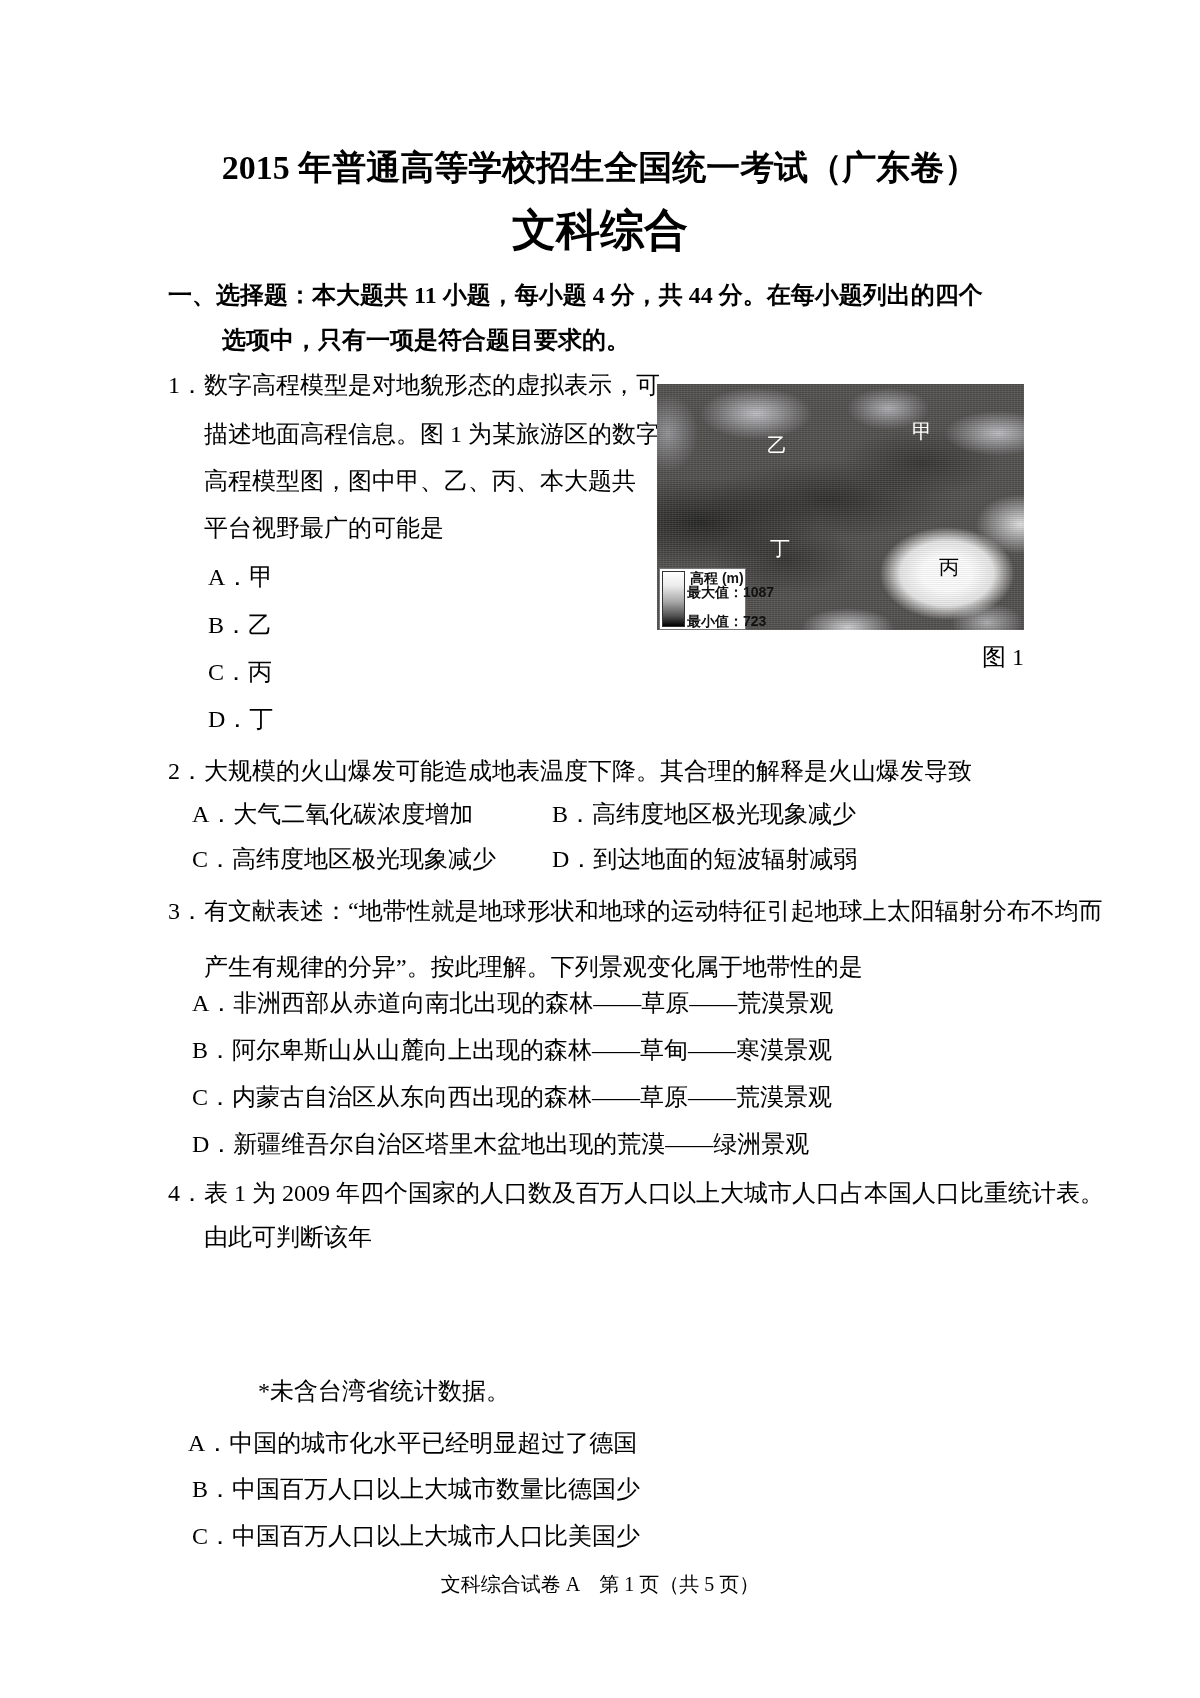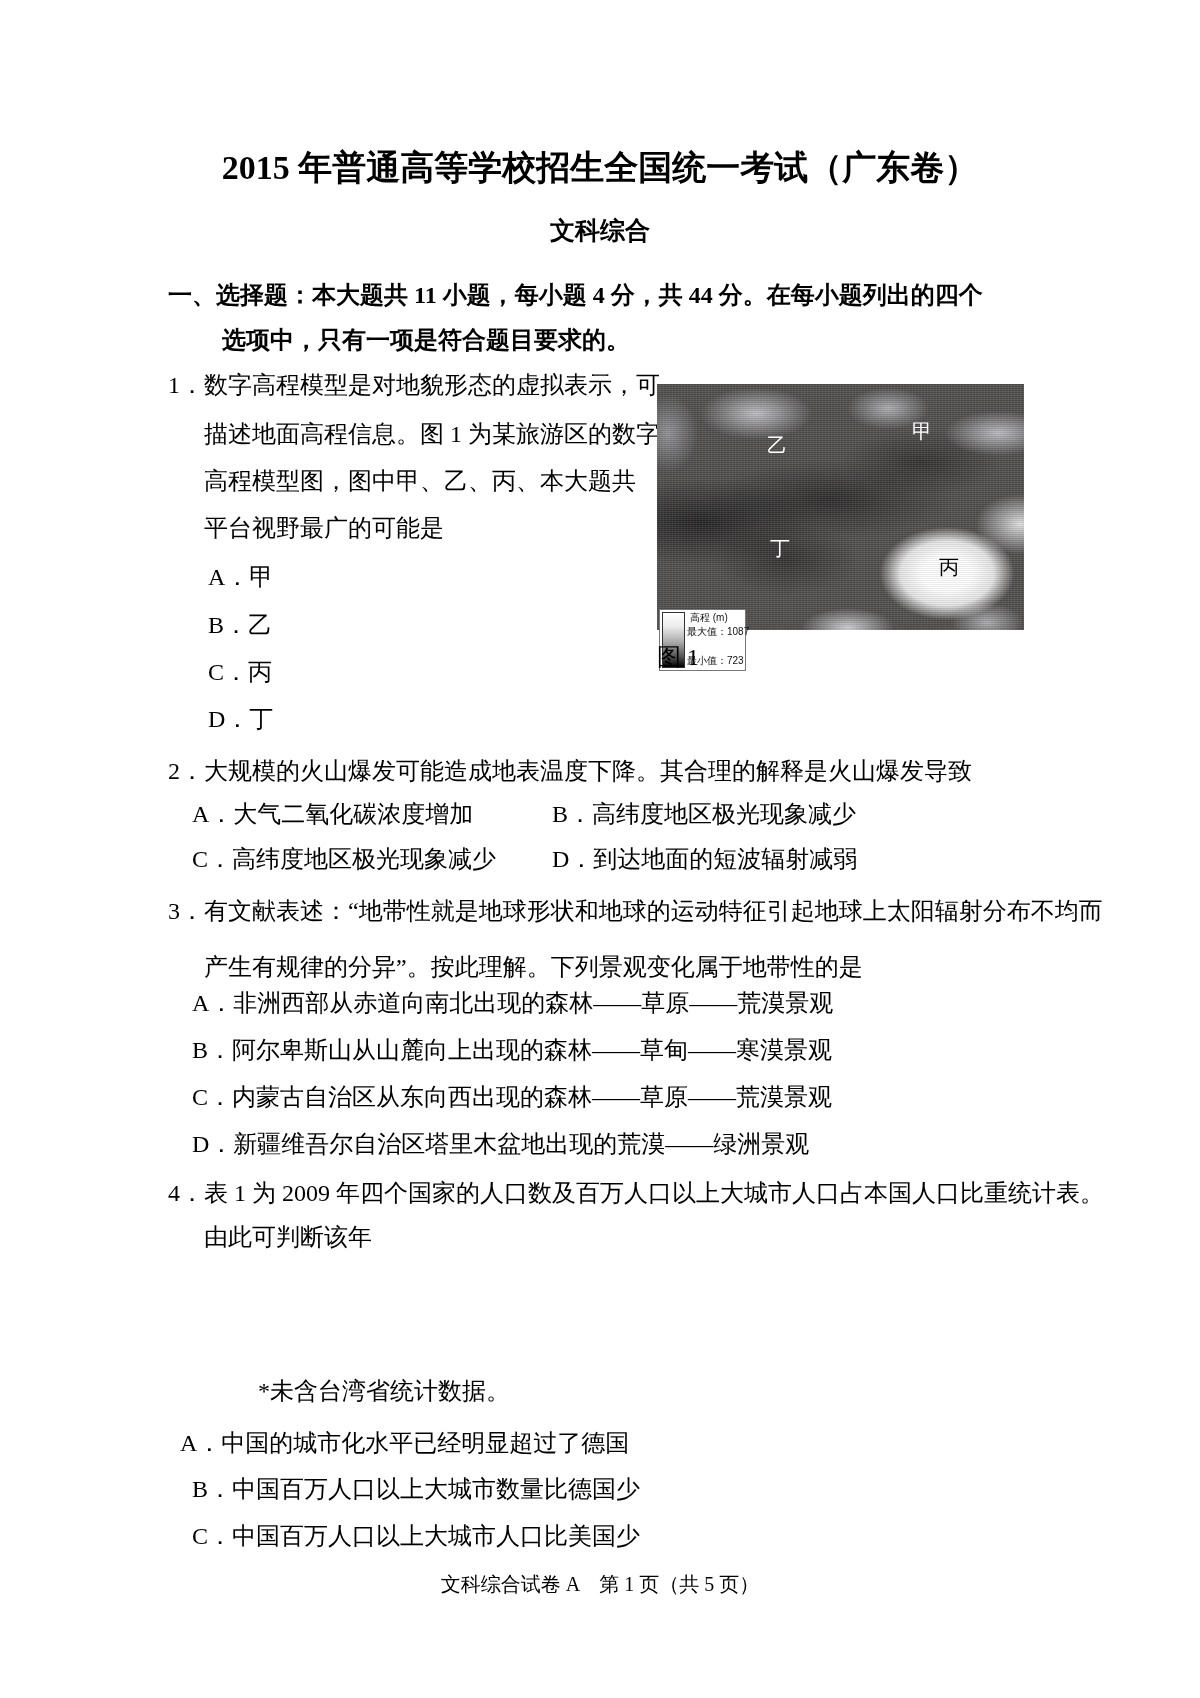--- a/index.html
+++ b/index.html
@@ -4,21 +4,21 @@
 <style>
   html,body{margin:0;padding:0;background:#ffffff;}
   .page{
     position:relative;width:1200px;height:1698px;background:#ffffff;
     font-family:"Liberation Serif","DejaVu Serif",serif;color:#000;
     overflow:hidden;
   }
   .t{position:absolute;white-space:nowrap;font-size:24px;line-height:34px;}
   .b{font-weight:700;}
   .title1{font-size:34px;line-height:40px;left:0;width:100%;text-align:center;top:148px;}
-  .title2{font-size:25px;line-height:38px;left:0;width:100%;text-align:center;top:212px;}
+  .title2{font-size:44px;line-height:38px;left:0;width:100%;text-align:center;top:212px;}
   .footerline{font-size:20px;line-height:28px;left:0;width:100%;text-align:center;top:1570px;}
 
   
   .dem{
     position:absolute;left:657px;top:384px;width:367px;height:246px;
     background-color:#4f4d4c;
     background-image:
       repeating-linear-gradient(0deg, rgba(255,255,255,.07) 0 1px, rgba(0,0,0,.07) 1px 2px),
       repeating-linear-gradient(90deg, rgba(255,255,255,.05) 0 1px, rgba(0,0,0,0) 1px 3px),
       radial-gradient(ellipse 90px 62px at 79% 77%, #fdfdfd 28%, rgba(253,253,253,.85) 52%, rgba(253,253,253,0) 75%),
@@ -37,21 +37,21 @@
   .dem-label{
     position:absolute;color:#ffffff;
     font-family:"Liberation Sans","DejaVu Sans",sans-serif;
     font-size:20px;line-height:22px;
   }
   .dem-label.dark{color:#000000;}
   .legend{
     position:absolute;left:2px;top:184px;width:85px;height:60px;
     background:#ffffff;border:1px solid #777;
     font-family:"Liberation Sans","DejaVu Sans",sans-serif;
-    font-weight:400;font-size:10px;color:#111;margin-top:41px;
+    font-weight:700;font-size:14px;color:#111;
   }
   .legend-bar{
     position:absolute;left:2px;top:2px;width:21px;height:54px;
     border:1px solid #333;
     background:linear-gradient(to bottom,#ffffff 0%,#ececec 25%,#a8a8a8 55%,#4f4f4f 82%,#000000 100%);
   }
   .legend-title{position:absolute;left:30px;top:1px;white-space:nowrap;}
   .legend-max{position:absolute;left:27px;top:15px;white-space:nowrap;}
   .legend-min{position:absolute;left:27px;top:44px;white-space:nowrap;text-align:right;}
 </style>
@@ -81,40 +81,40 @@
     <span class="dem-label" style="left:255px;top:36px">甲</span>
     <span class="dem-label" style="left:113px;top:153px">丁</span>
     <span class="dem-label dark" style="left:282px;top:172px">丙</span>
     <div class="legend">
       <div class="legend-bar"></div>
       <div class="legend-title">高程 (m)</div>
       <div class="legend-max">最大值：1087</div>
       <div class="legend-min">最小值：723</div>
     </div>
   </div>
-  <div class="t" style="left:657px;top:640px;width:367px;text-align:left;">图 1</div>
+  <div class="t" style="left:657px;top:640px;width:367px;text-align:right;">图 1</div>
 
   <div class="t" style="left:168px;top:754px">2．</div>
   <div class="t" style="left:204px;top:754px">大规模的火山爆发可能造成地表温度下降。其合理的解释是火山爆发导致</div>
   <div class="t" style="left:192px;top:797px">A．大气二氧化碳浓度增加</div>
   <div class="t" style="left:552px;top:797px">B．高纬度地区极光现象减少</div>
   <div class="t" style="left:192px;top:842px">C．高纬度地区极光现象减少</div>
   <div class="t" style="left:552px;top:842px">D．到达地面的短波辐射减弱</div>
 
   <div class="t" style="left:168px;top:894px">3．</div>
   <div class="t" style="left:204px;top:894px">有文献表述：“地带性就是地球形状和地球的运动特征引起地球上太阳辐射分布不均而</div>
   <div class="t" style="left:204px;top:950px">产生有规律的分异”。按此理解。下列景观变化属于地带性的是</div>
   <div class="t" style="left:192px;top:986px">A．非洲西部从赤道向南北出现的森林——草原——荒漠景观</div>
   <div class="t" style="left:192px;top:1033px">B．阿尔卑斯山从山麓向上出现的森林——草甸——寒漠景观</div>
   <div class="t" style="left:192px;top:1080px">C．内蒙古自治区从东向西出现的森林——草原——荒漠景观</div>
   <div class="t" style="left:192px;top:1127px">D．新疆维吾尔自治区塔里木盆地出现的荒漠——绿洲景观</div>
 
   <div class="t" style="left:168px;top:1176px">4．</div>
   <div class="t" style="left:204px;top:1176px">表 1 为 2009 年四个国家的人口数及百万人口以上大城市人口占本国人口比重统计表。</div>
   <div class="t" style="left:204px;top:1220px">由此可判断该年</div>
   <div class="t" style="left:258px;top:1374px">*未含台湾省统计数据。</div>
-  <div class="t" style="left:180px;top:1426px">A．中国的城市化水平已经明显超过了德国</div>
+  <div class="t" style="left:188px;top:1426px">A．中国的城市化水平已经明显超过了德国</div>
   <div class="t" style="left:192px;top:1472px">B．中国百万人口以上大城市数量比德国少</div>
   <div class="t" style="left:192px;top:1519px">C．中国百万人口以上大城市人口比美国少</div>
 
   <div class="t footerline">文科综合试卷 A　第 1 页（共 5 页）</div>
 
 </div>
 
 </body></html>

